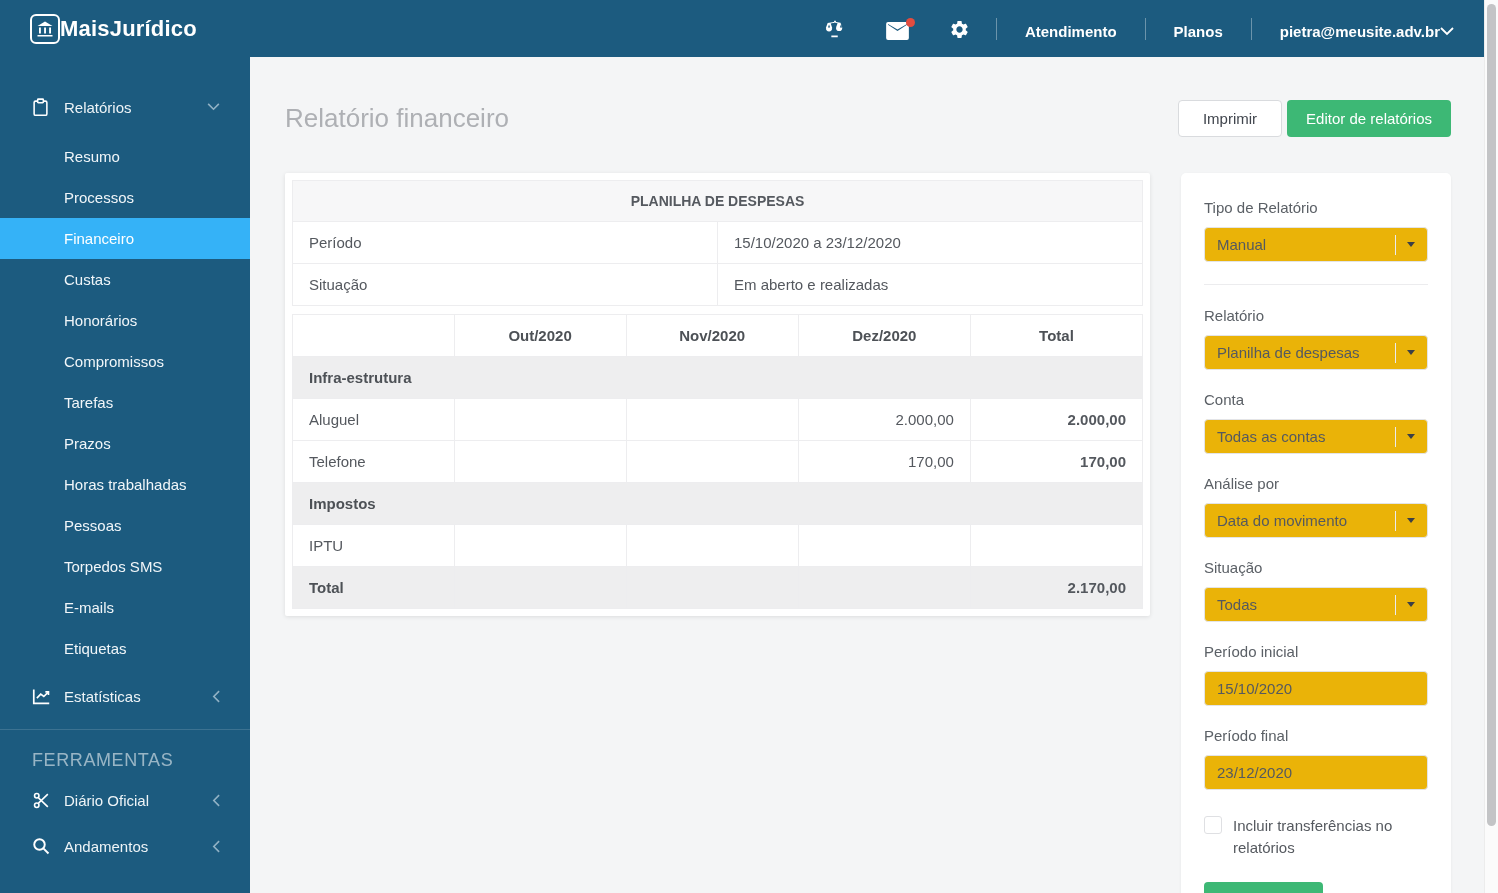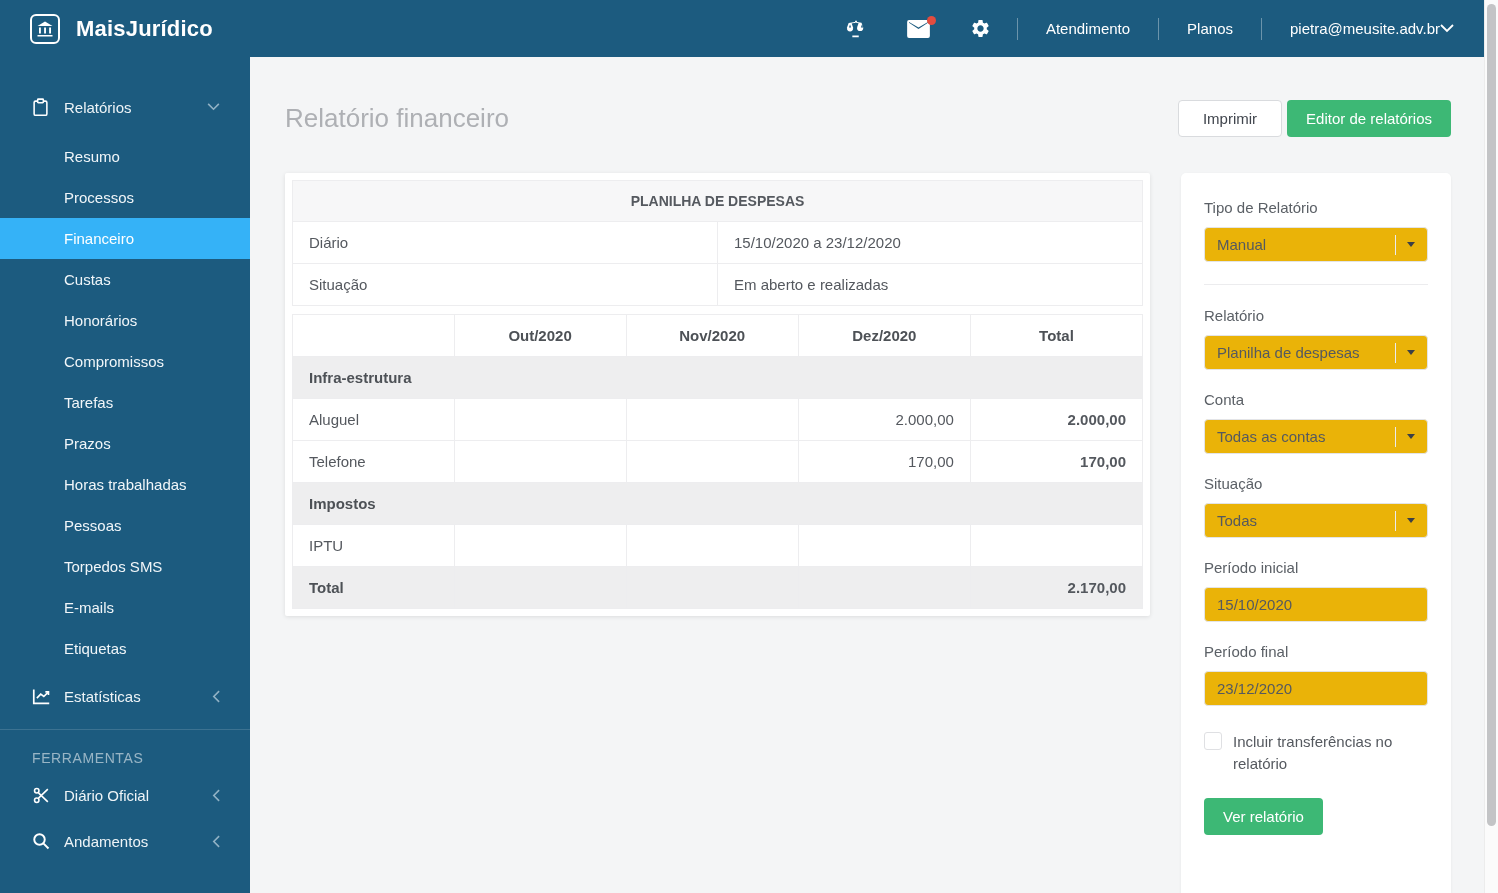--- a/index.html
+++ b/index.html
@@ -15,45 +15,45 @@
 
   
   .scrollbar{position:absolute;top:0;right:0;bottom:0;width:14px;background:#fbfbfb;
     border-left:1px solid #ececec;z-index:50;}
   .scrollbar .thumb{position:absolute;top:4px;left:2px;width:9px;height:822px;
     background:#c3c4c6;border-radius:5px;}
 
   
   .topbar{position:absolute;top:0;left:0;width:1484px;height:57px;background:var(--brand-blue);
     display:flex;align-items:center;justify-content:space-between;padding:0 26px 0 30px;z-index:10;}
-  .brand{display:flex;align-items:center;gap:16px;cursor:pointer;}
+  .brand{display:flex;align-items:center;gap:0;cursor:pointer;}
   .brand-badge{width:30px;height:30px;border:2px solid #fff;border-radius:6px;
     display:flex;align-items:center;justify-content:center;}
   .brand-name{color:#fff;font-size:22px;font-weight:bold;letter-spacing:.2px;}
-  .topnav{display:flex;align-items:center;gap:0;color:#fff;}
+  .topnav{display:flex;align-items:flex-end;gap:0;color:#fff;font-weight:bold;}
   .icon-btn{position:relative;padding:0 20px;display:flex;align-items:center;cursor:pointer;}
   .icon-btn svg{display:block;}
   .dot{position:absolute;top:-4px;right:14px;width:9px;height:9px;border-radius:50%;background:#e24c3f;}
   .topnav .sep{width:1px;height:22px;background:rgba(255,255,255,.35);margin:0 6px;}
   .toplink{color:#fff;font-size:15px;text-decoration:none;padding:0 22px;cursor:pointer;}
   .user{display:flex;align-items:center;color:#fff;font-size:15px;padding:0 4px 0 22px;cursor:pointer;}
 
   
   .sidebar{position:absolute;top:57px;left:0;bottom:0;width:250px;background:var(--brand-blue);
     color:#eef4f7;overflow:hidden;}
   .nav-parent{display:flex;align-items:center;height:46px;padding:0 30px 0 32px;
     font-size:15px;cursor:pointer;}
   .nav-parent.first{margin-top:27px;}
   .nav-parent .nicon{width:19px;margin-right:13px;display:flex;align-items:center;}
   .nav-parent .chev{margin-left:auto;opacity:.65;display:flex;}
   .submenu{list-style:none;margin:6px 0 4px;padding:0;}
   .submenu li{height:41px;line-height:41px;padding-left:64px;font-size:15px;cursor:pointer;color:#f1f6f9;}
   .submenu li.active{background:var(--active-blue);color:#fff;}
   .side-divider{border-top:1px solid rgba(255,255,255,.14);margin:10px 0 0;}
-  .section-header{padding:20px 32px 6px;font-size:14px;letter-spacing:.6px;color:rgba(255,255,255,.55);}
+  .section-header{padding:20px 32px 6px;font-size:18px;letter-spacing:.6px;color:rgba(255,255,255,.55);}
 
   
   .main{position:absolute;top:57px;left:250px;right:14px;bottom:0;background:var(--main-bg);overflow:hidden;}
   .page-header{display:flex;align-items:center;justify-content:space-between;padding:43px 33px 36px 35px;gap:24px;}
   .page-title{margin:0;font-size:26px;font-weight:400;color:#aeb0b4;}
   .actions{display:flex;gap:5px;}
   .btn{border:none;border-radius:4px;font-size:15px;font-family:inherit;cursor:pointer;height:37px;}
   .btn-light{background:#fff;border:1px solid #d9dbde;color:#40454d;padding:0 24px;}
   .btn-green{background:var(--green);color:#fff;padding:0 19px;}
 
@@ -232,21 +232,21 @@
 
   <div class="content">
 
     <section class="report-card">
       <table class="meta-table">
         <tbody>
             <tr class="title-row">
               <td colspan="2">PLANILHA DE DESPESAS</td>
             </tr>
         <tr>
-          <td class="lbl">Diário</td>
+          <td class="lbl">Período</td>
           <td>15/10/2020 a 23/12/2020</td>
         </tr>
         <tr>
           <td class="lbl">Situação</td>
           <td>Em aberto e realizadas</td>
         </tr>
       </tbody>
         </table>
       <table class="data-table">
         <thead id="months-head">
@@ -320,39 +320,48 @@
       <div class="fgroup">
         <label>Conta</label>
         <div class="select">
           <span class="val">Todas as contas</span>
           <span class="caret">
               <i></i>
             </span>
         </div>
       </div>
       <div class="fgroup">
+        <label>Análise por</label>
+        <div class="select">
+          <span class="val">Data do movimento</span>
+          <span class="caret">
+              <i></i>
+            </span>
+        </div>
+      </div>
+      <div class="fgroup">
         <label>Situação</label>
         <div class="select">
           <span class="val">Todas</span>
           <span class="caret">
               <i></i>
             </span>
         </div>
       </div>
       <div class="fgroup">
         <label>Período inicial</label>
         <input class="tinput" value="15/10/2020" style="">
       </div>
       <div class="fgroup">
         <label>Período final</label>
         <input class="tinput" value="23/12/2020" style="">
       </div>
       <label class="check">
         <span class="box"></span>
-        <span class="txt">Incluir transferências no relatório</span>
+        <span class="txt">Incluir transferências no relatórios</span>
       </label>
       <button class="btn btn-green">Ver relatório</button>
     </section>
   </div>
 </main>
 
 <div class="scrollbar">
   <div class="thumb"></div>
 </div>
 

